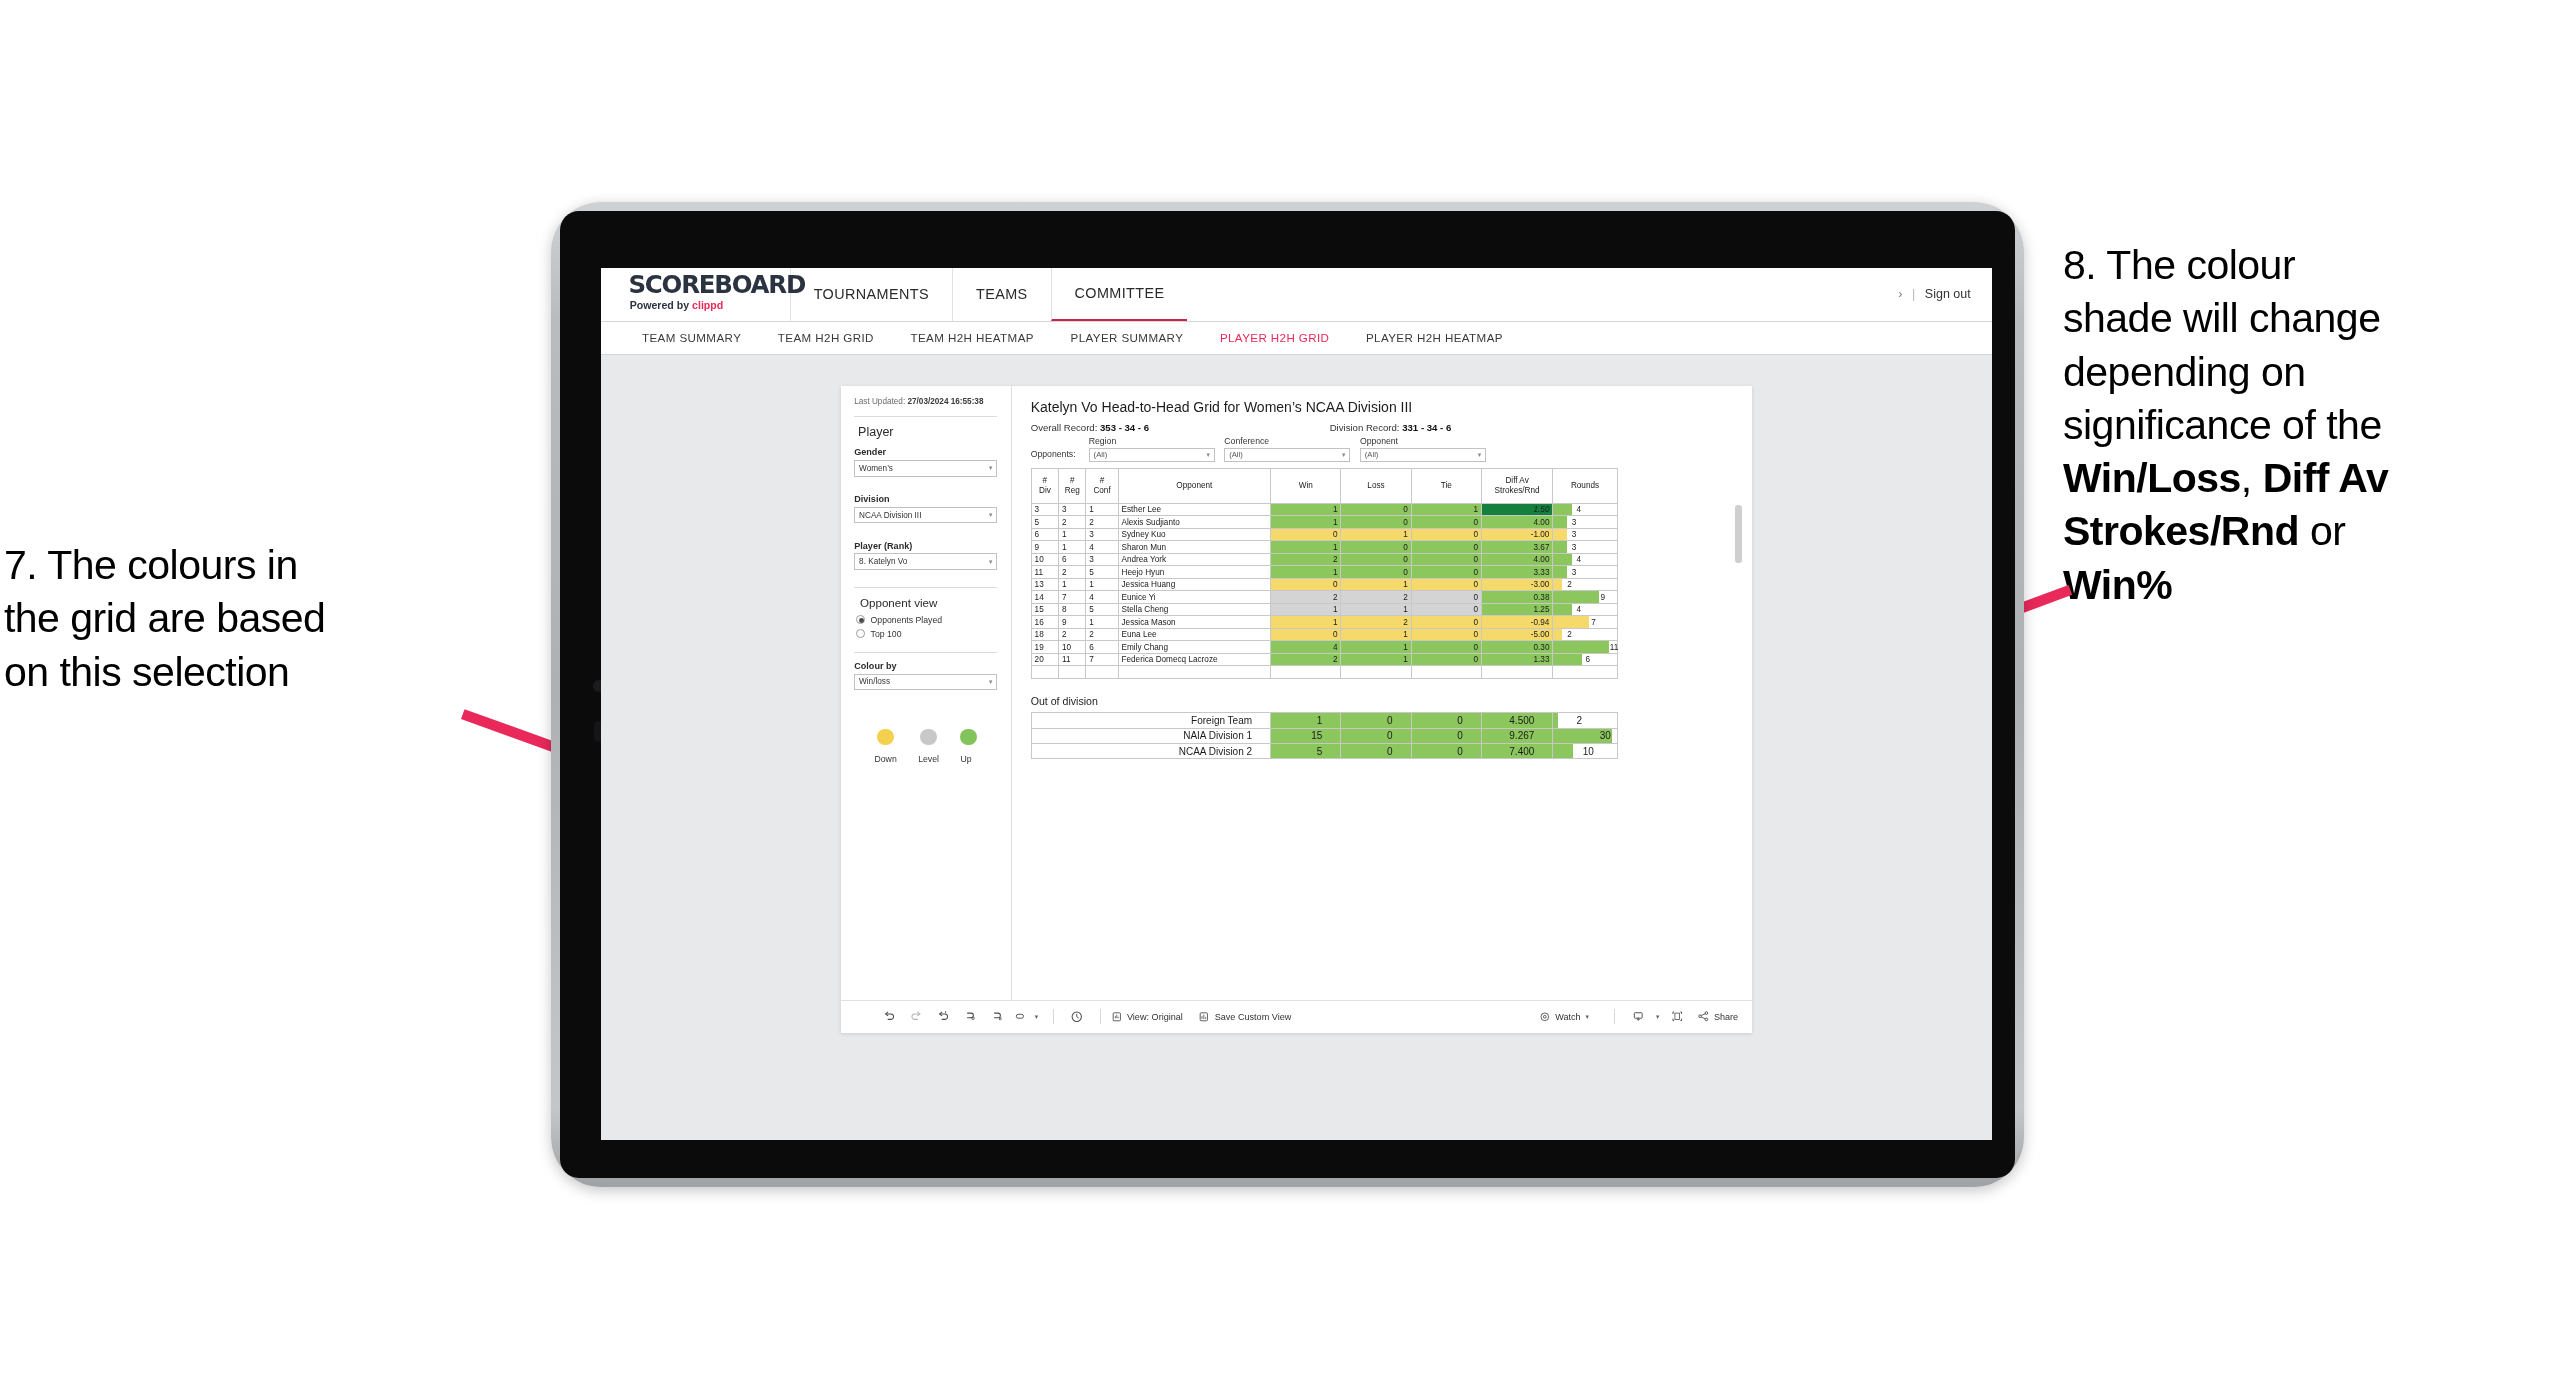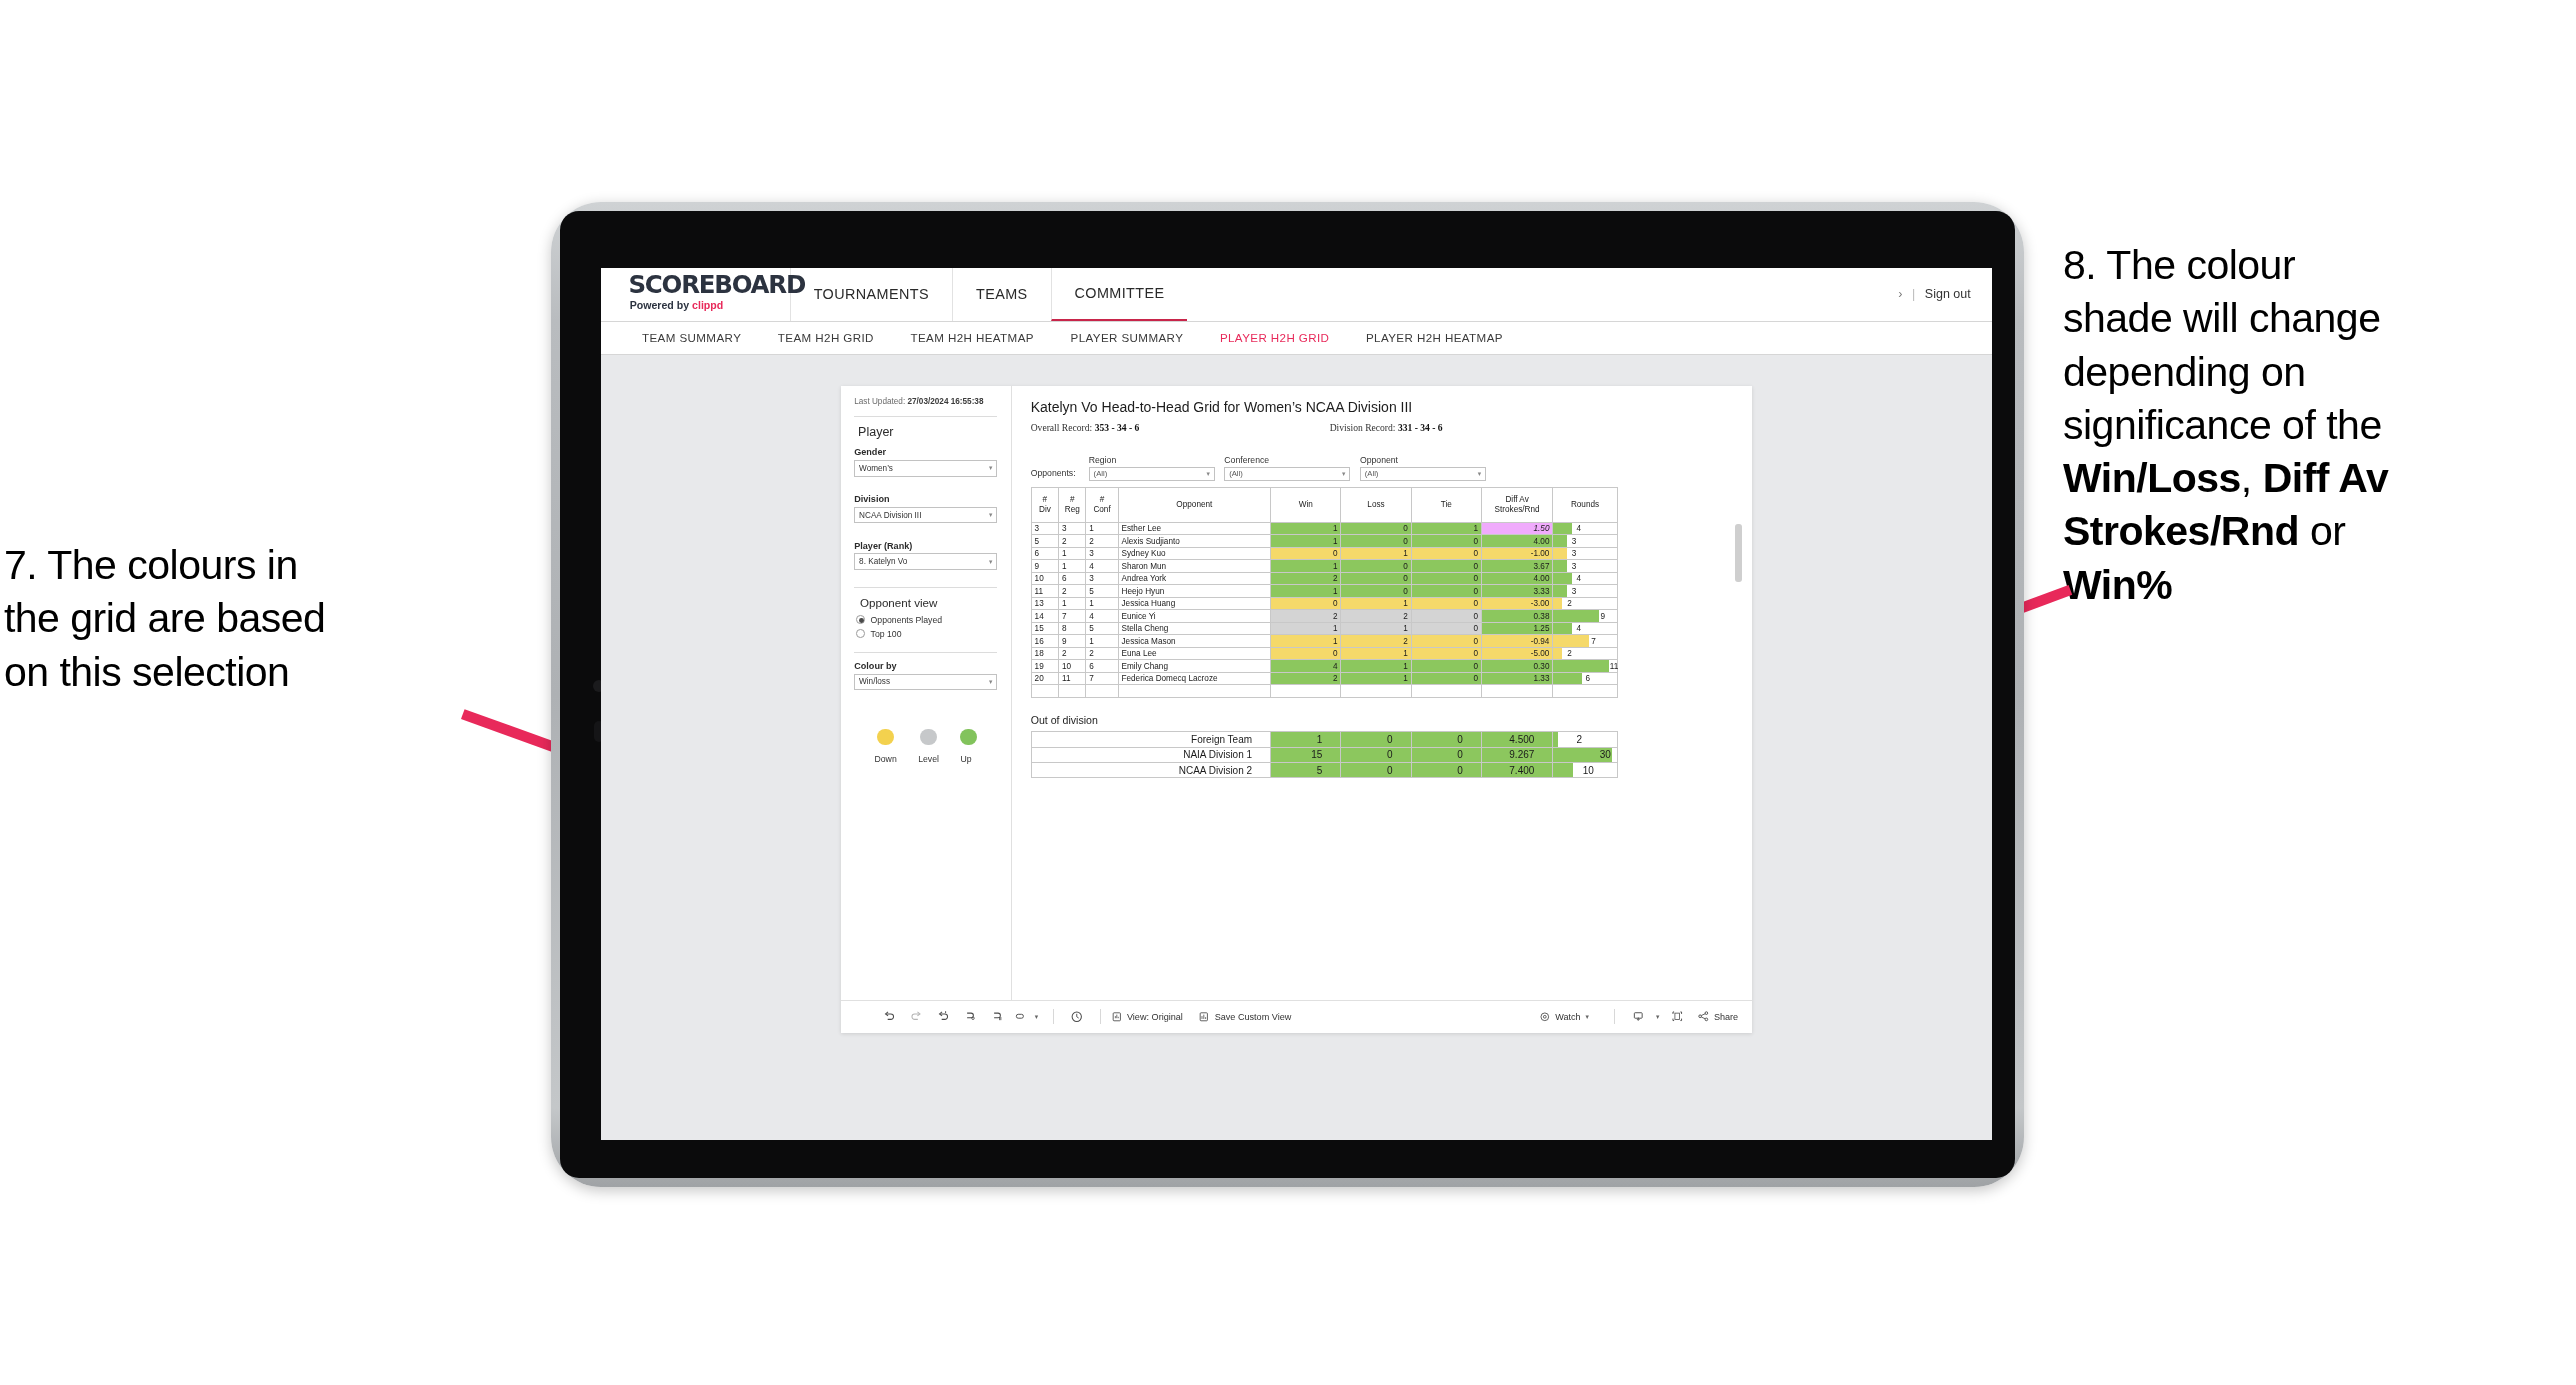--- a/index.html
+++ b/index.html
@@ -112,21 +112,21 @@
   .rad { width:8.7px; height:8.7px; border-radius:50%; border:1px solid #9a9a9a; background:#fff; position:relative; flex:0 0 auto;}
   .rad.on:after { content:''; position:absolute; left:1.9px; top:1.9px; width:4.8px; height:4.8px; border-radius:50%; background:#4a4a4a; }
   .legend { display:flex; justify-content:space-around; margin-top:39px; padding:0 9.6px; }
   .leg-item { text-align:left; }
   .dot { width:16.4px; height:16.4px; border-radius:50%; margin:0 auto 8.7px auto; }
   .leg-lbl { font-size:8.7px; color:#333; }
 
   
   .main { flex:1; padding: 13.5px 17.3px 0 19px; }
   .title { font-size:14px; color:#1d1d1d; margin-bottom:6.7px; }
-  .records { display:flex; font-size:9.6px; color:#333; margin-bottom:22px;font-family:Liberation Serif, serif; }
+  .records { display:flex; font-size:9.6px; color:#333; margin-bottom:3px; }
   .records .r1 { width:299px; }
   .records b { color:#111; }
   .filters { display:flex; align-items:flex-end; gap:0; margin-bottom:5.8px; }
   .filters .oplbl { font-size:8.7px; color:#333; width:58px; padding-bottom:2.9px; }
   .fgroup { width:126px; margin-right:9.6px; }
   .fgroup .fl { font-size:8.7px; color:#333; margin-bottom:1.9px; }
   .fsel {
     height:14.4px; border:1px solid #c2c2c2; background:#fff; display:flex; align-items:center;
     justify-content:space-between; padding:0 3.9px; font-size:7.7px; color:#555; cursor:pointer;
   }
@@ -365,21 +365,21 @@
                     </thead>
                     <tbody id="grid-body">
                         <tr>
                           <td class="c-num">3</td>
                           <td class="c-num">3</td>
                           <td class="c-num">1</td>
                           <td class="c-opp">Esther Lee</td>
                           <td class="c-val" style="background: rgb(140, 199, 94);">1</td>
                           <td class="c-val" style="background: rgb(140, 199, 94);">0</td>
                           <td class="c-val" style="background: rgb(140, 199, 94);">1</td>
-                          <td class="c-val" style="background: #f0abfc; font-style: italic;">1.50</td>
+                          <td class="c-val" style="background: #15803d; font-style: italic;">1.50</td>
                           <td class="c-rounds">
                             <span class="bar-cell" style="width: 30%; background: rgb(140, 199, 94);"></span>
                             <span class="bar-num" style="margin-left: 30%;">4</span>
                           </td>
                         </tr>
                         <tr>
                           <td class="c-num">5</td>
                           <td class="c-num">2</td>
                           <td class="c-num">2</td>
                           <td class="c-opp">Alexis Sudjianto</td>

